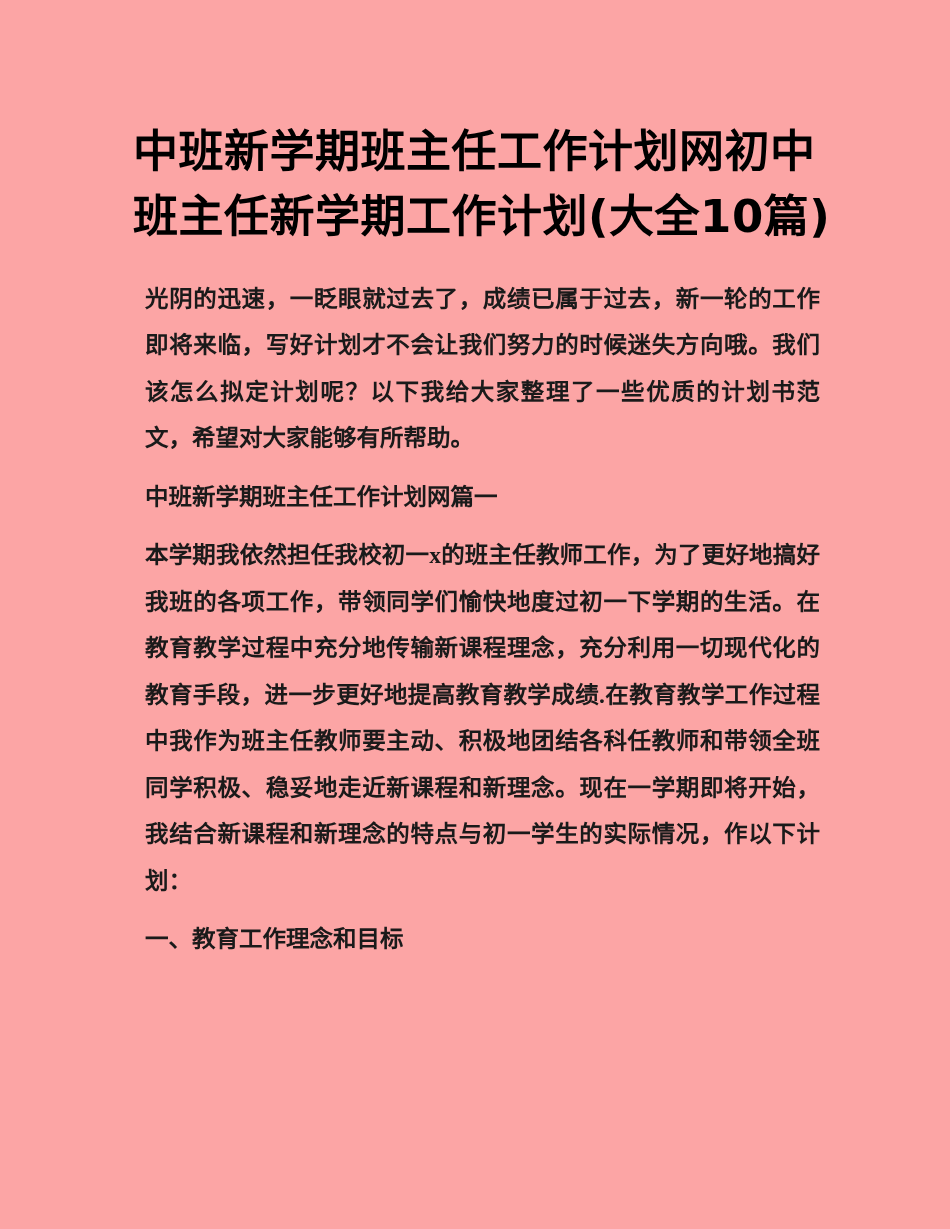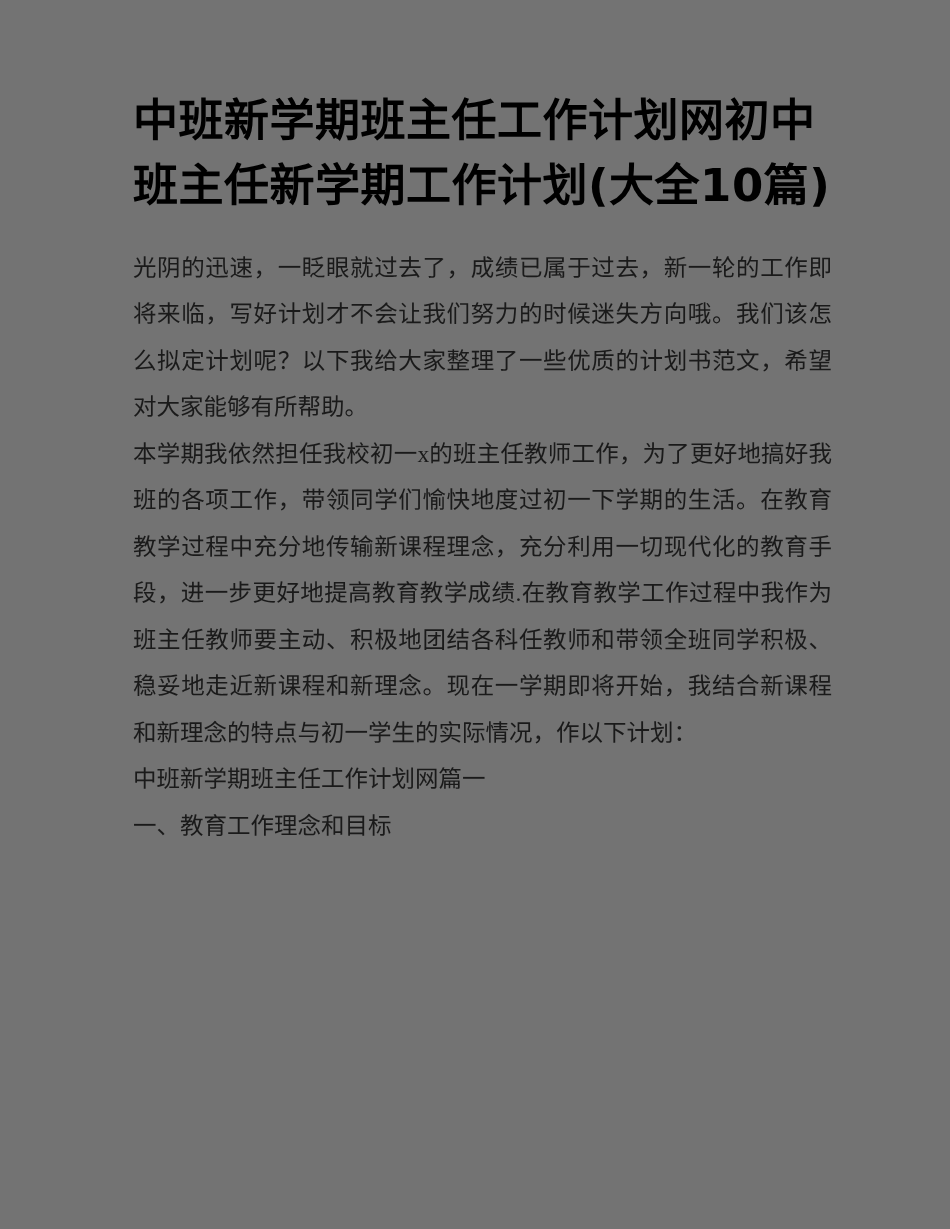--- a/index.html
+++ b/index.html
@@ -4,58 +4,59 @@
 <style>
   html, body {
     margin: 0;
     padding: 0;
     background: #ffffff;
   }
   .page {
     position: relative;
     width: 950px;
     height: 1229px;
-    background: #737373;
+    background: #fca5a5;
     box-sizing: border-box;
-    padding: 89px 118px 0 133px;
+    padding: 120px 118px 0 133px;
     font-family: "Liberation Serif", "DejaVu Serif", serif;
     color: #000000;
     overflow: hidden;
   }
   .doc-title {
     font-family: "DejaVu Sans", "Liberation Sans", sans-serif;
     font-weight: bold;
     font-size: 45px;
     line-height: 1.44;
     letter-spacing: 0.5px;
     margin: 0 0 26px 0;
     color: #000;
     word-break: break-all;
   }
   .para {
     font-family: "Liberation Serif", "DejaVu Serif", serif;
     font-size: 23.5px;
     line-height: 1.98;
-    margin: 0;
+    margin: 12px;
     text-align: justify;
     text-justify: inter-ideograph;
     color: #1a1a1a;
     word-break: break-all;
+    font-weight: bold;
   }
   .para.indent-none {
     text-indent: 0;
   }
 </style>
 </head>
 <body>
 
 <div class="page">
   <h1 class="doc-title">中班新学期班主任工作计划网初中班主任新学期工作计划(大全10篇)</h1>
 
   <p class="para indent-none">光阴的迅速，一眨眼就过去了，成绩已属于过去，新一轮的工作即将来临，写好计划才不会让我们努力的时候迷失方向哦。我们该怎么拟定计划呢？以下我给大家整理了一些优质的计划书范文，希望对大家能够有所帮助。</p>
 
+  <p class="para indent-none">中班新学期班主任工作计划网篇一</p>
+
   <p class="para indent-none">本学期我依然担任我校初一x的班主任教师工作，为了更好地搞好我班的各项工作，带领同学们愉快地度过初一下学期的生活。在教育教学过程中充分地传输新课程理念，充分利用一切现代化的教育手段，进一步更好地提高教育教学成绩.在教育教学工作过程中我作为班主任教师要主动、积极地团结各科任教师和带领全班同学积极、稳妥地走近新课程和新理念。现在一学期即将开始，我结合新课程和新理念的特点与初一学生的实际情况，作以下计划：</p>
-
-  <p class="para indent-none">中班新学期班主任工作计划网篇一</p>
 
   <p class="para indent-none">一、教育工作理念和目标</p>
 
 </div>
 
 </body></html>

